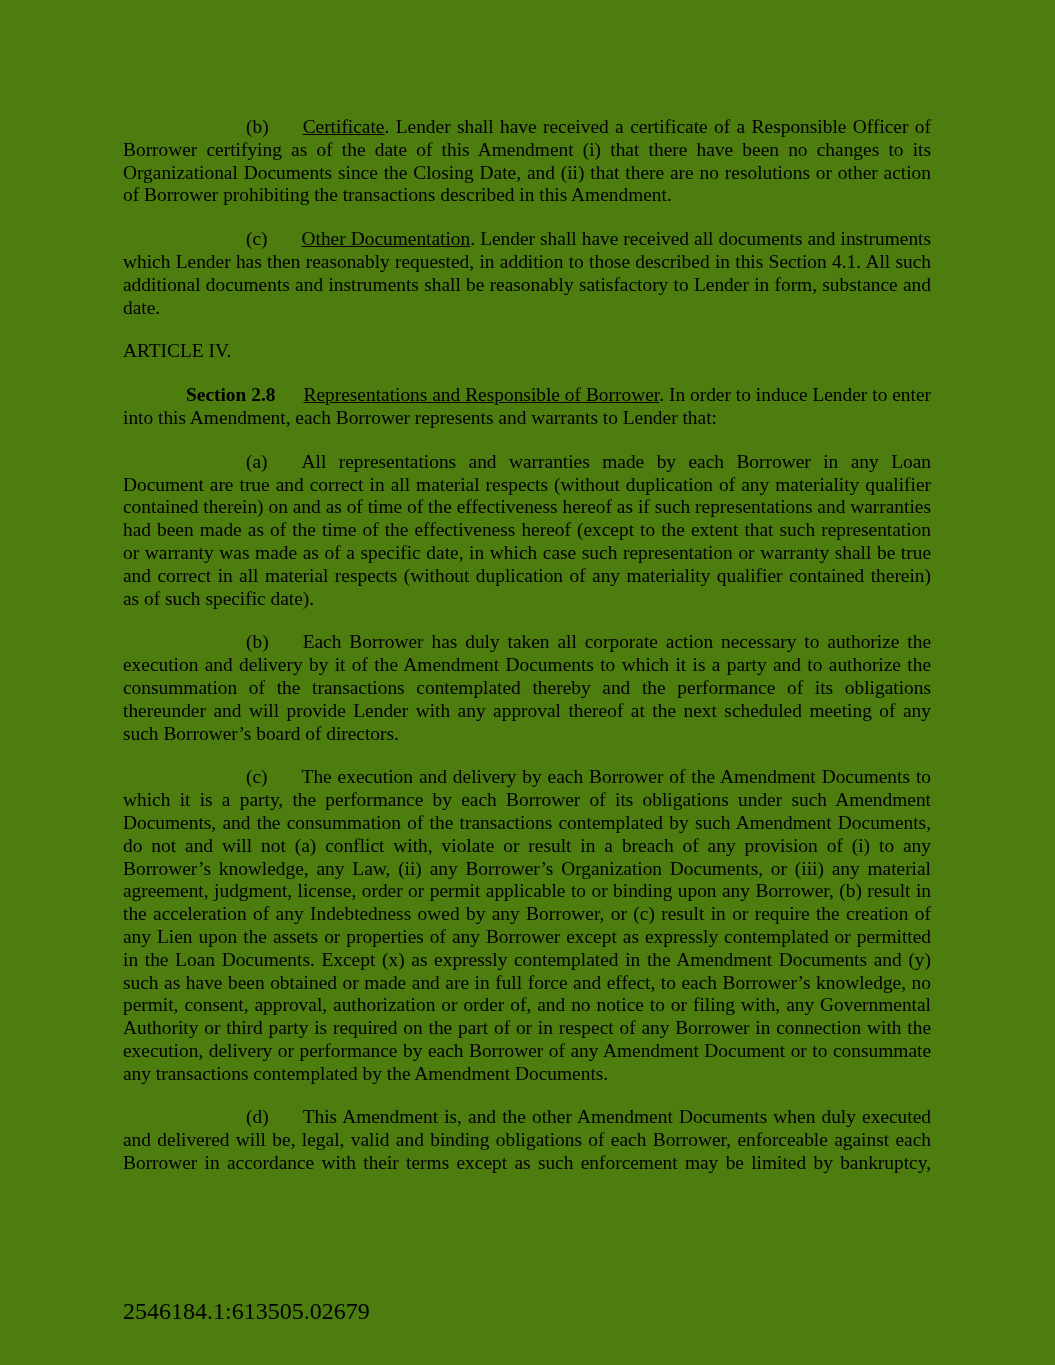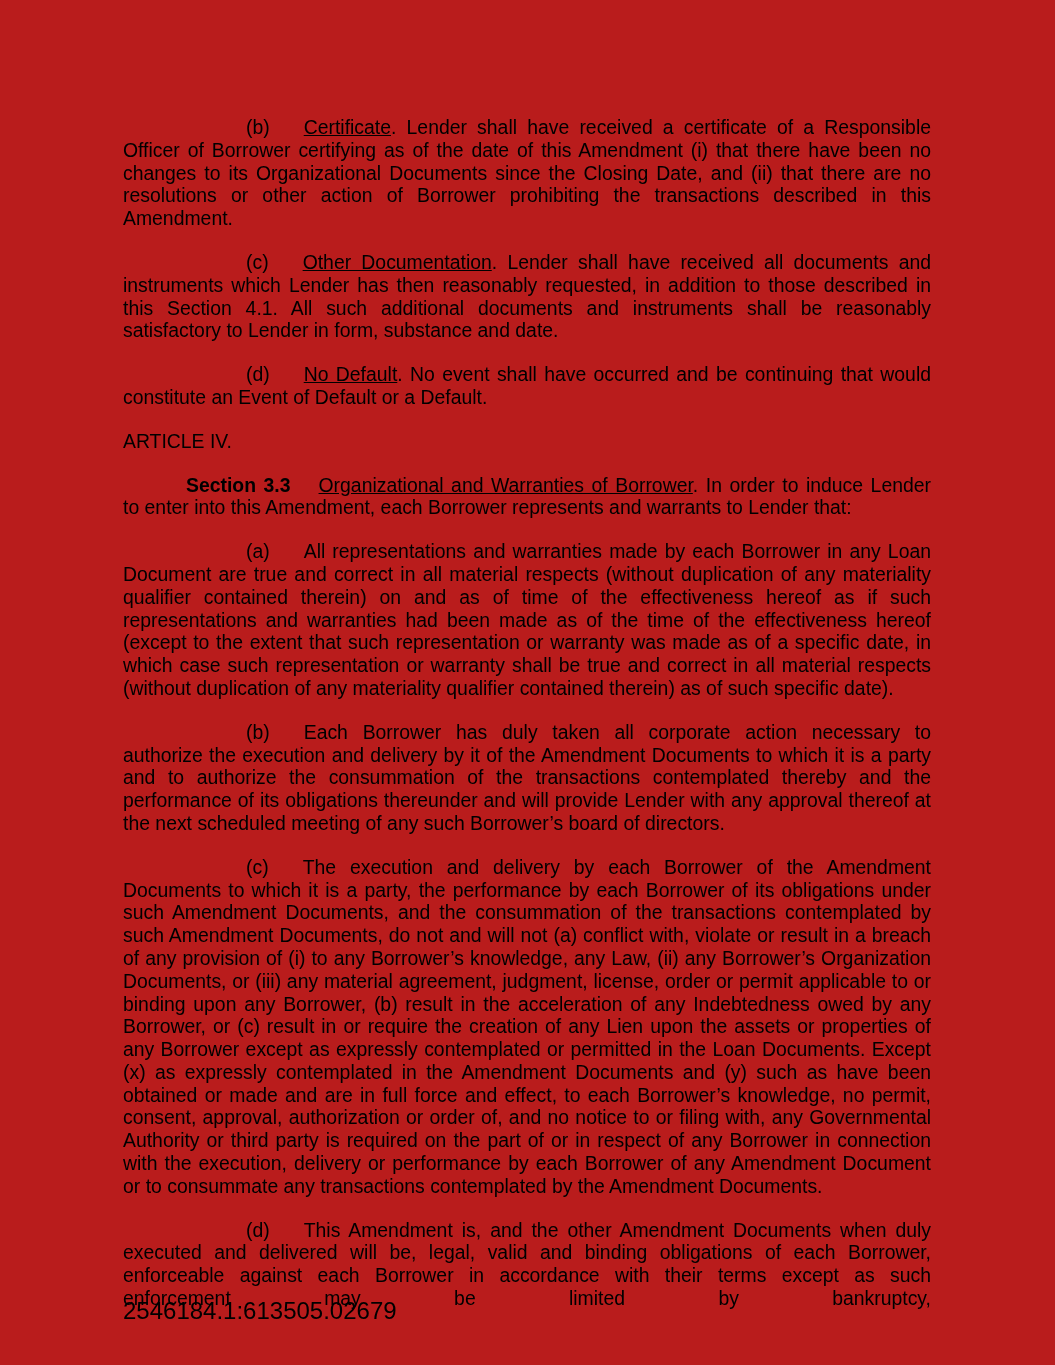--- a/index.html
+++ b/index.html
@@ -4,23 +4,23 @@
 <style>
   html, body {
     margin: 0;
     padding: 0;
     background: #ffffff;
   }
   .page {
     position: relative;
     width: 1055px;
     height: 1365px;
-    background: #b91c1c;
+    background: #4d7c0f;
     color: #000000;
-    font-family: Liberation Sans, sans-serif;
+    font-family: Liberation Serif, serif;
     font-size: 19.4px;
     line-height: 22.8px;
     overflow: hidden;
   }
   .content {
     position: absolute;
     left: 123px;
     top: 116px;
     width: 808px;
   }
@@ -62,26 +62,25 @@
 </head>
 <body>
 
 <div class="page">
   <div class="content">
 
     <p class="para indent"><span>(b)</span><span class="tab"></span><span class="u">Certificate</span><span>.  Lender shall have received a certificate of a Responsible Officer of Borrower certifying as of the date of this Amendment (i) that there have been no changes to its Organizational Documents since the Closing Date, and (ii) that there are no resolutions or other action of Borrower prohibiting the transactions described in this Amendment.</span></p>
 
     <p class="para indent"><span>(c)</span><span class="tab"></span><span class="u">Other Documentation</span><span>.  Lender shall have received all documents and instruments which Lender has then reasonably requested, in addition to those described in this Section 4.1.  All such additional documents and instruments shall be reasonably satisfactory to Lender in form, substance and date.</span></p>
 
-    <p class="para indent"><span>(d)</span><span class="tab"></span><span class="u">No Default</span><span>.  No event shall have occurred and be continuing that would constitute an Event of Default or a Default.</span></p>
 
     <p class="heading-center">ARTICLE IV.</p>
 
 
-    <p class="para indent-sec"><span class="b">Section 3.3</span><span class="tab-sec"></span><span class="u">Organizational and Warranties of Borrower</span><span>.  In order to induce Lender to enter into this Amendment, each Borrower represents and warrants to Lender that:</span></p>
+    <p class="para indent-sec"><span class="b">Section 2.8</span><span class="tab-sec"></span><span class="u">Representations and Responsible of Borrower</span><span>.  In order to induce Lender to enter into this Amendment, each Borrower represents and warrants to Lender that:</span></p>
 
     <p class="para indent"><span>(a)</span><span class="tab"></span><span>All representations and warranties made by each Borrower in any Loan Document are true and correct in all material respects (without duplication of any materiality qualifier contained therein) on and as of time of the effectiveness hereof as if such representations and warranties had been made as of the time of the effectiveness hereof (except to the extent that such representation or warranty was made as of a specific date, in which case such representation or warranty shall be true and correct in all material respects (without duplication of any materiality qualifier contained therein) as of such specific date).</span></p>
 
     <p class="para indent"><span>(b)</span><span class="tab"></span><span>Each Borrower has duly taken all corporate action necessary to authorize the execution and delivery by it of the Amendment Documents to which it is a party and to authorize the consummation of the transactions contemplated thereby and the performance of its obligations thereunder and will provide Lender with any approval thereof at the next scheduled meeting of any such Borrower’s board of directors.</span></p>
 
     <p class="para indent"><span>(c)</span><span class="tab"></span><span>The execution and delivery by each Borrower of the Amendment Documents to which it is a party, the performance by each Borrower of its obligations under such Amendment Documents, and the consummation of the transactions contemplated by such Amendment Documents, do not and will not (a) conflict with, violate or result in a breach of any provision of (i) to any Borrower’s knowledge, any Law, (ii) any Borrower’s Organization Documents, or (iii) any material agreement, judgment, license, order or permit applicable to or binding upon any Borrower, (b) result in the acceleration of any Indebtedness owed by any Borrower, or (c) result in or require the creation of any Lien upon the assets or properties of any Borrower except as expressly contemplated or permitted in the Loan Documents.  Except (x) as expressly contemplated in the Amendment Documents and (y) such as have been obtained or made and are in full force and effect, to each Borrower’s knowledge, no permit, consent, approval, authorization or order of, and no notice to or filing with, any Governmental Authority or third party is required on the part of or in respect of any Borrower in connection with the execution, delivery or performance by each Borrower of any Amendment Document or to consummate any transactions contemplated by the Amendment Documents.</span></p>
 
     <p class="para indent justify-last"><span>(d)</span><span class="tab"></span><span>This Amendment is, and the other Amendment Documents when duly executed and delivered will be, legal, valid and binding obligations of each Borrower, enforceable against each Borrower in accordance with their terms except as such enforcement may be limited by bankruptcy,</span></p>
 
   </div>

